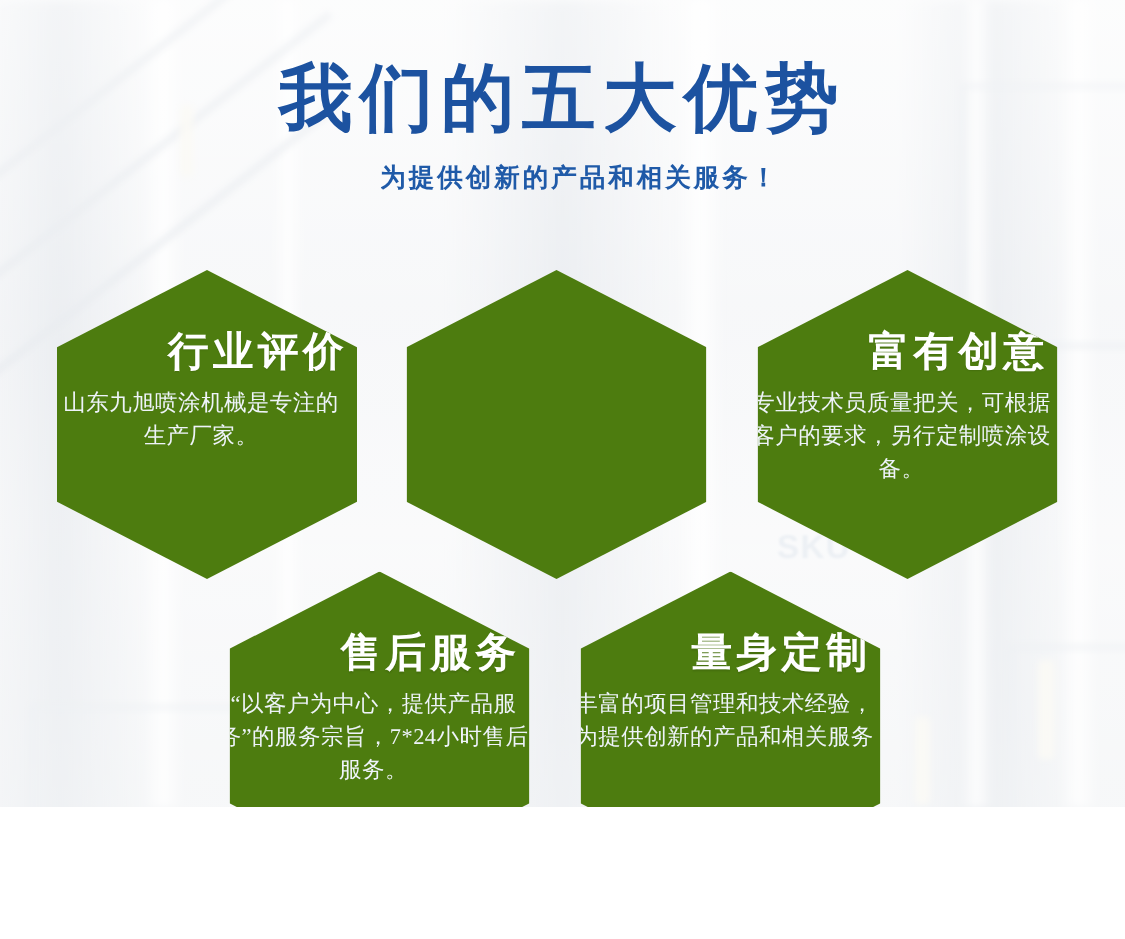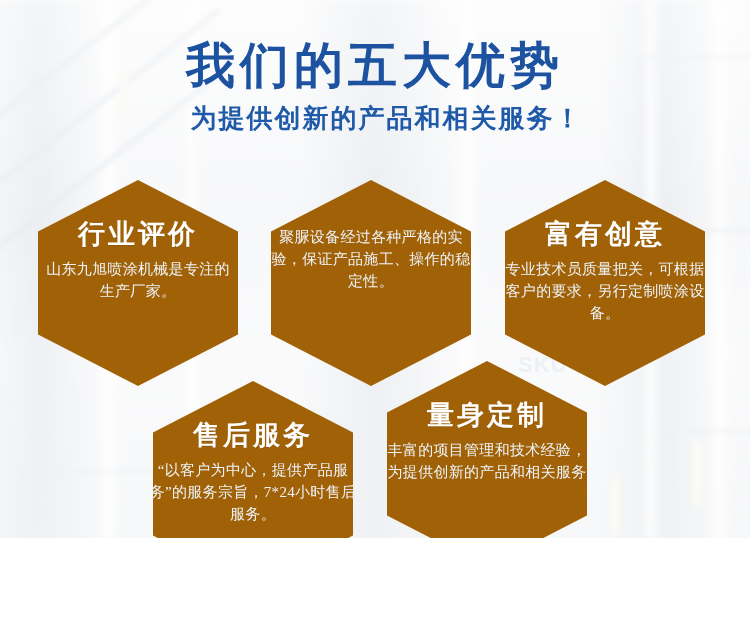--- a/index.html
+++ b/index.html
@@ -86,40 +86,40 @@
   .main-title {
     font-size: 49px;
     line-height: 56px;
     font-weight: bold;
     color: #1c52a0;
     letter-spacing: 5px;
     white-space: nowrap;
   }
   .sub-title {
     margin-top: 10px;
-    font-size: 26px;
+    font-size: 17px;
     line-height: 30px;
     font-weight: bold;
     color: #1f5aa8;
     letter-spacing: 2px;
     white-space: nowrap;
     padding-left: 23px;
   }
 
   
   .hex {
     position: absolute;
     width: 200px;
     height: 206px;
-    background: #a16207;
+    background: #4d7c0f;
     -webkit-clip-path: polygon(50% 0%, 100% 25%, 100% 75%, 50% 100%, 0% 75%, 0% 25%);
     clip-path: polygon(50% 0%, 100% 25%, 100% 75%, 50% 100%, 0% 75%, 0% 25%);
     display: flex;
     flex-direction: column;
-    align-items: center;
+    align-items: flex-end;
     justify-content: flex-start;
     box-sizing: border-box;
     padding: 38px 6px 10px 6px;
   }
   .hex-title {
     color: #ffffff;
     font-size: 27px;
     line-height: 32px;
     font-weight: bold;
     letter-spacing: 3px;
@@ -140,21 +140,21 @@
     margin-left: -6px;
     margin-right: -6px;
   }
 
   
   .hex-1 { left: 38px;  top: 180px; }
   .hex-2 { left: 271px; top: 180px; }
   .hex-3 { left: 505px; top: 180px; }
   
   .hex-4 { left: 153px; top: 381px; }
-  .hex-5 { left: 387px; top: 361px; }
+  .hex-5 { left: 387px; top: 381px; }
 </style>
 </head>
 <body>
 
 <div id="stage">
 
   <div class="bg-layer">
     <div class="bg-base"></div>
 
     <div class="bg-shade" style="left:-20px; top:0; width:120px; height:626px;"></div>
@@ -188,21 +188,20 @@
     <div class="main-title">我们的五大优势</div>
     <div class="sub-title">为提供创新的产品和相关服务！</div>
   </div>
 
   <div class="hex hex-1">
     <div class="hex-title">行业评价</div>
     <div class="hex-body">山东九旭喷涂机械是专注的生产厂家。</div>
   </div>
 
   <div class="hex hex-2">
-    <div class="hex-body wide">聚脲设备经过各种严格的实验，保证产品施工、操作的稳定性。</div>
   </div>
 
   <div class="hex hex-3">
     <div class="hex-title">富有创意</div>
     <div class="hex-body wide">专业技术员质量把关，可根据客户的要求，另行定制喷涂设备。</div>
   </div>
 
   <div class="hex hex-4">
     <div class="hex-title">售后服务</div>
     <div class="hex-body wide">“以客户为中心，提供产品服务”的服务宗旨，7*24小时售后服务。</div>

